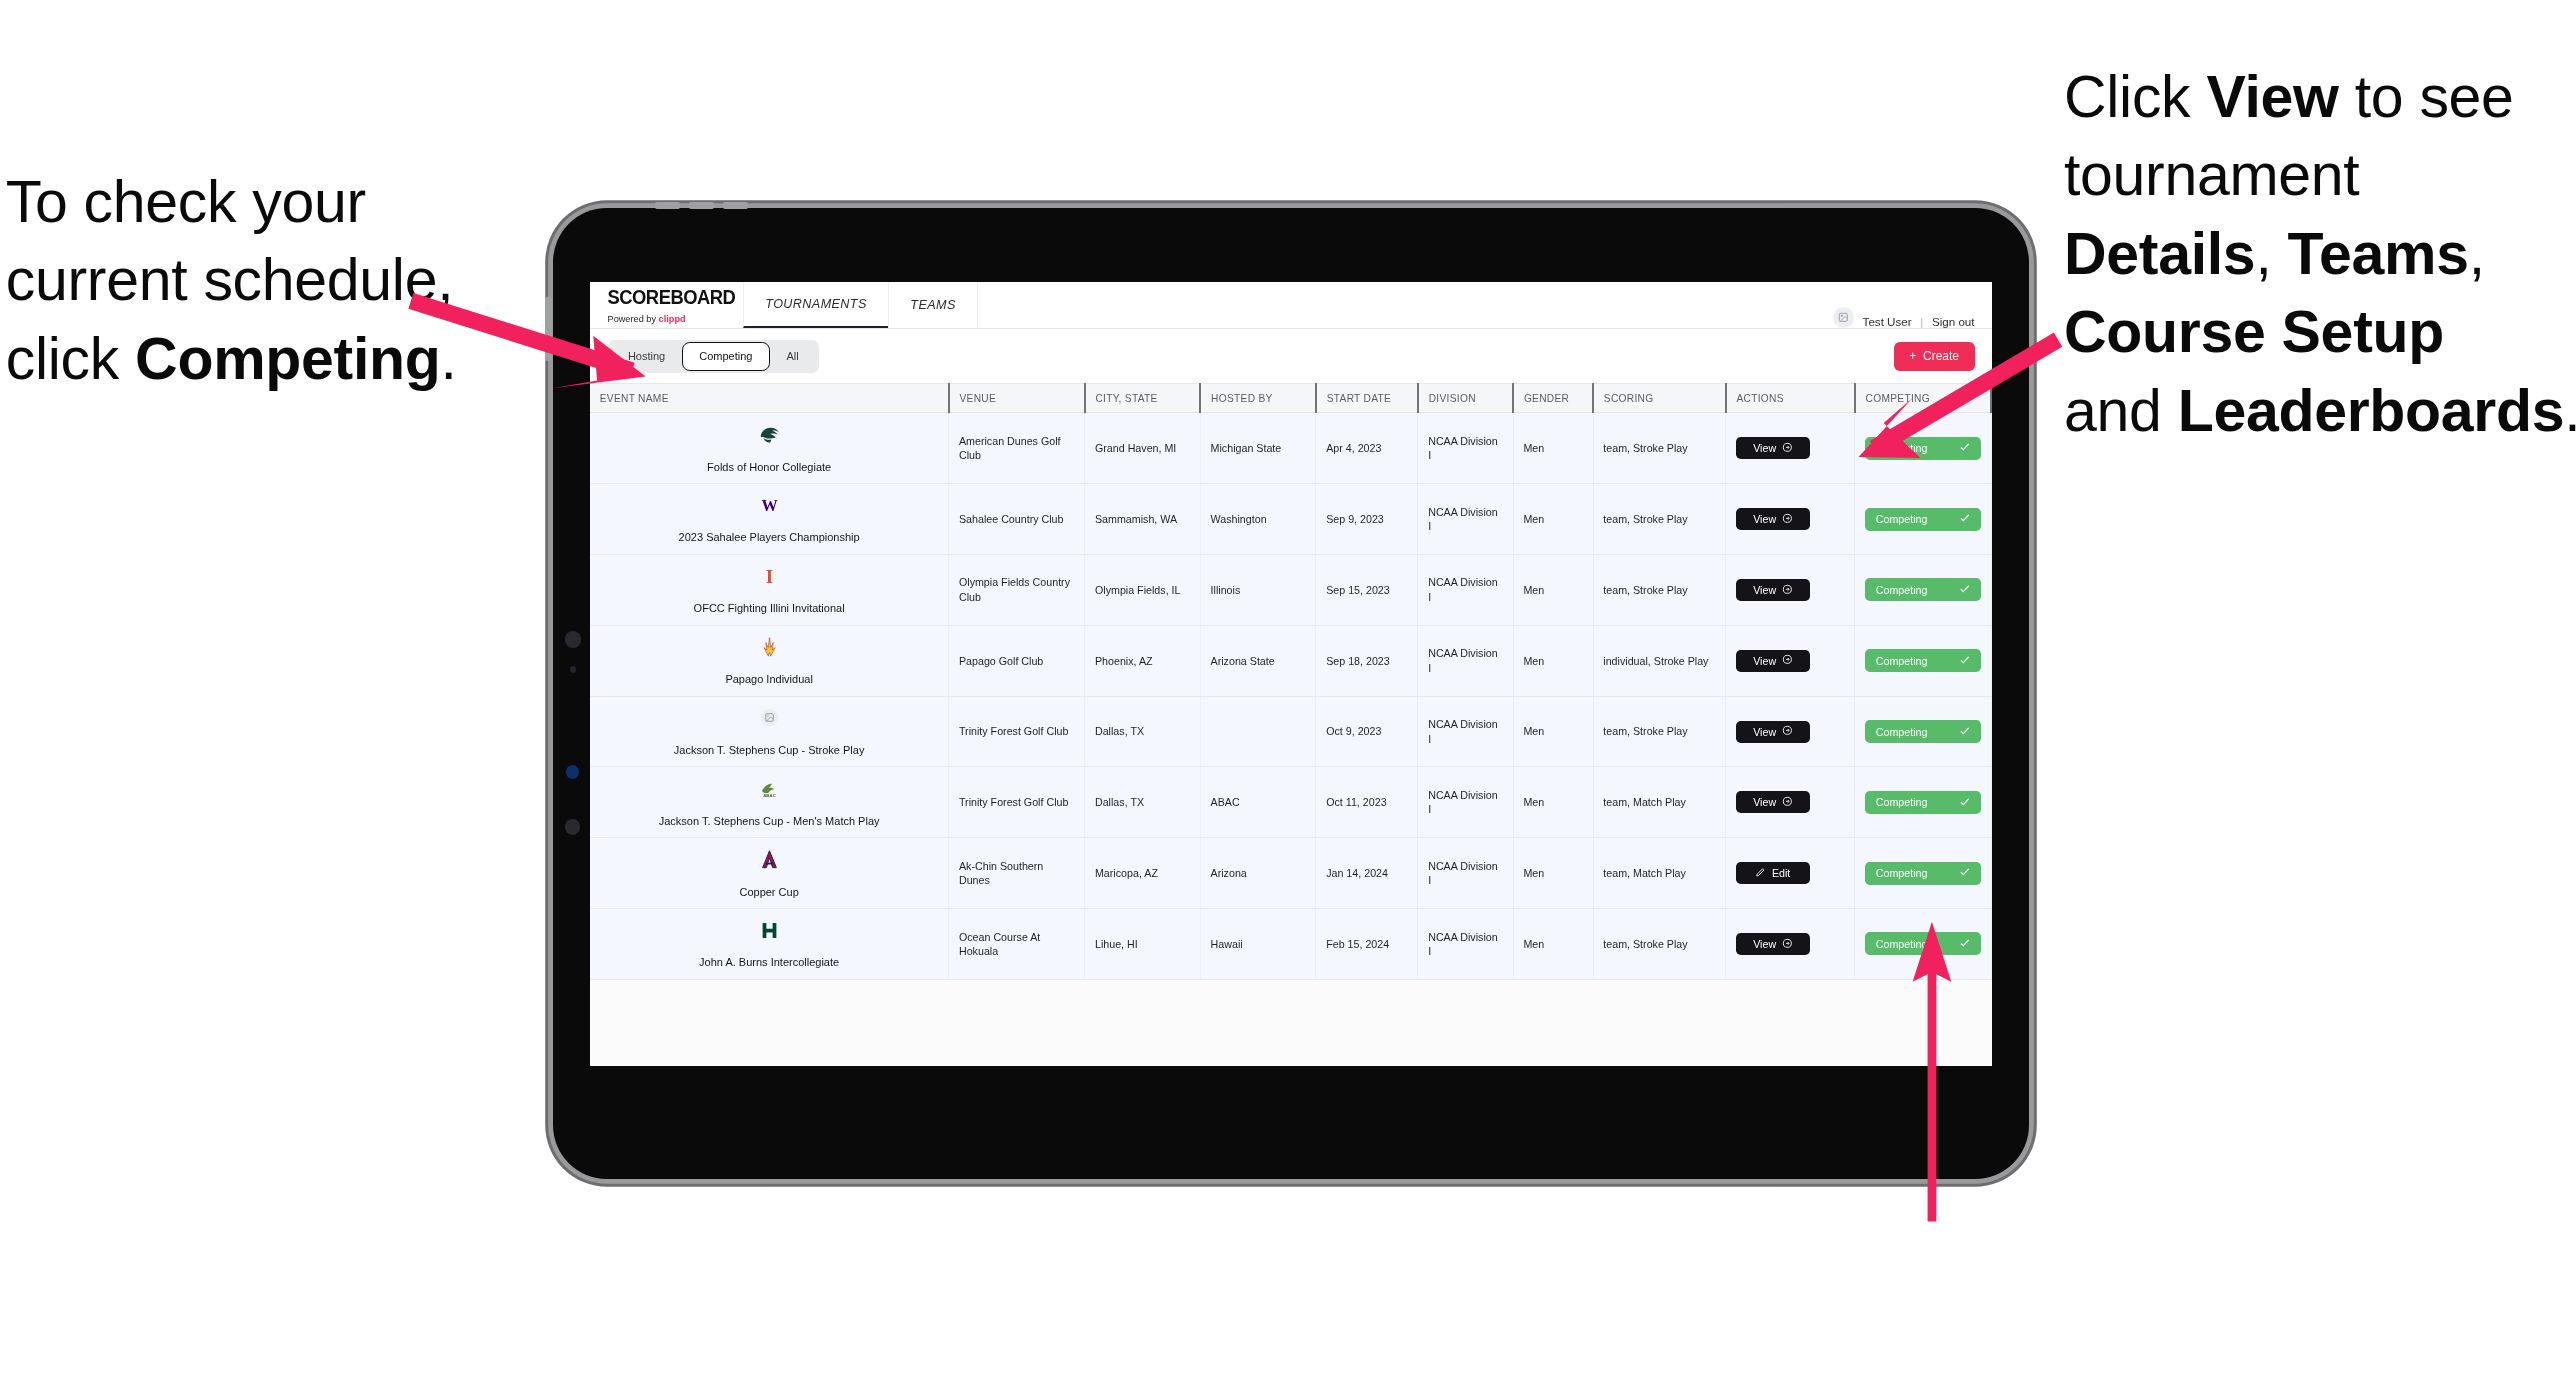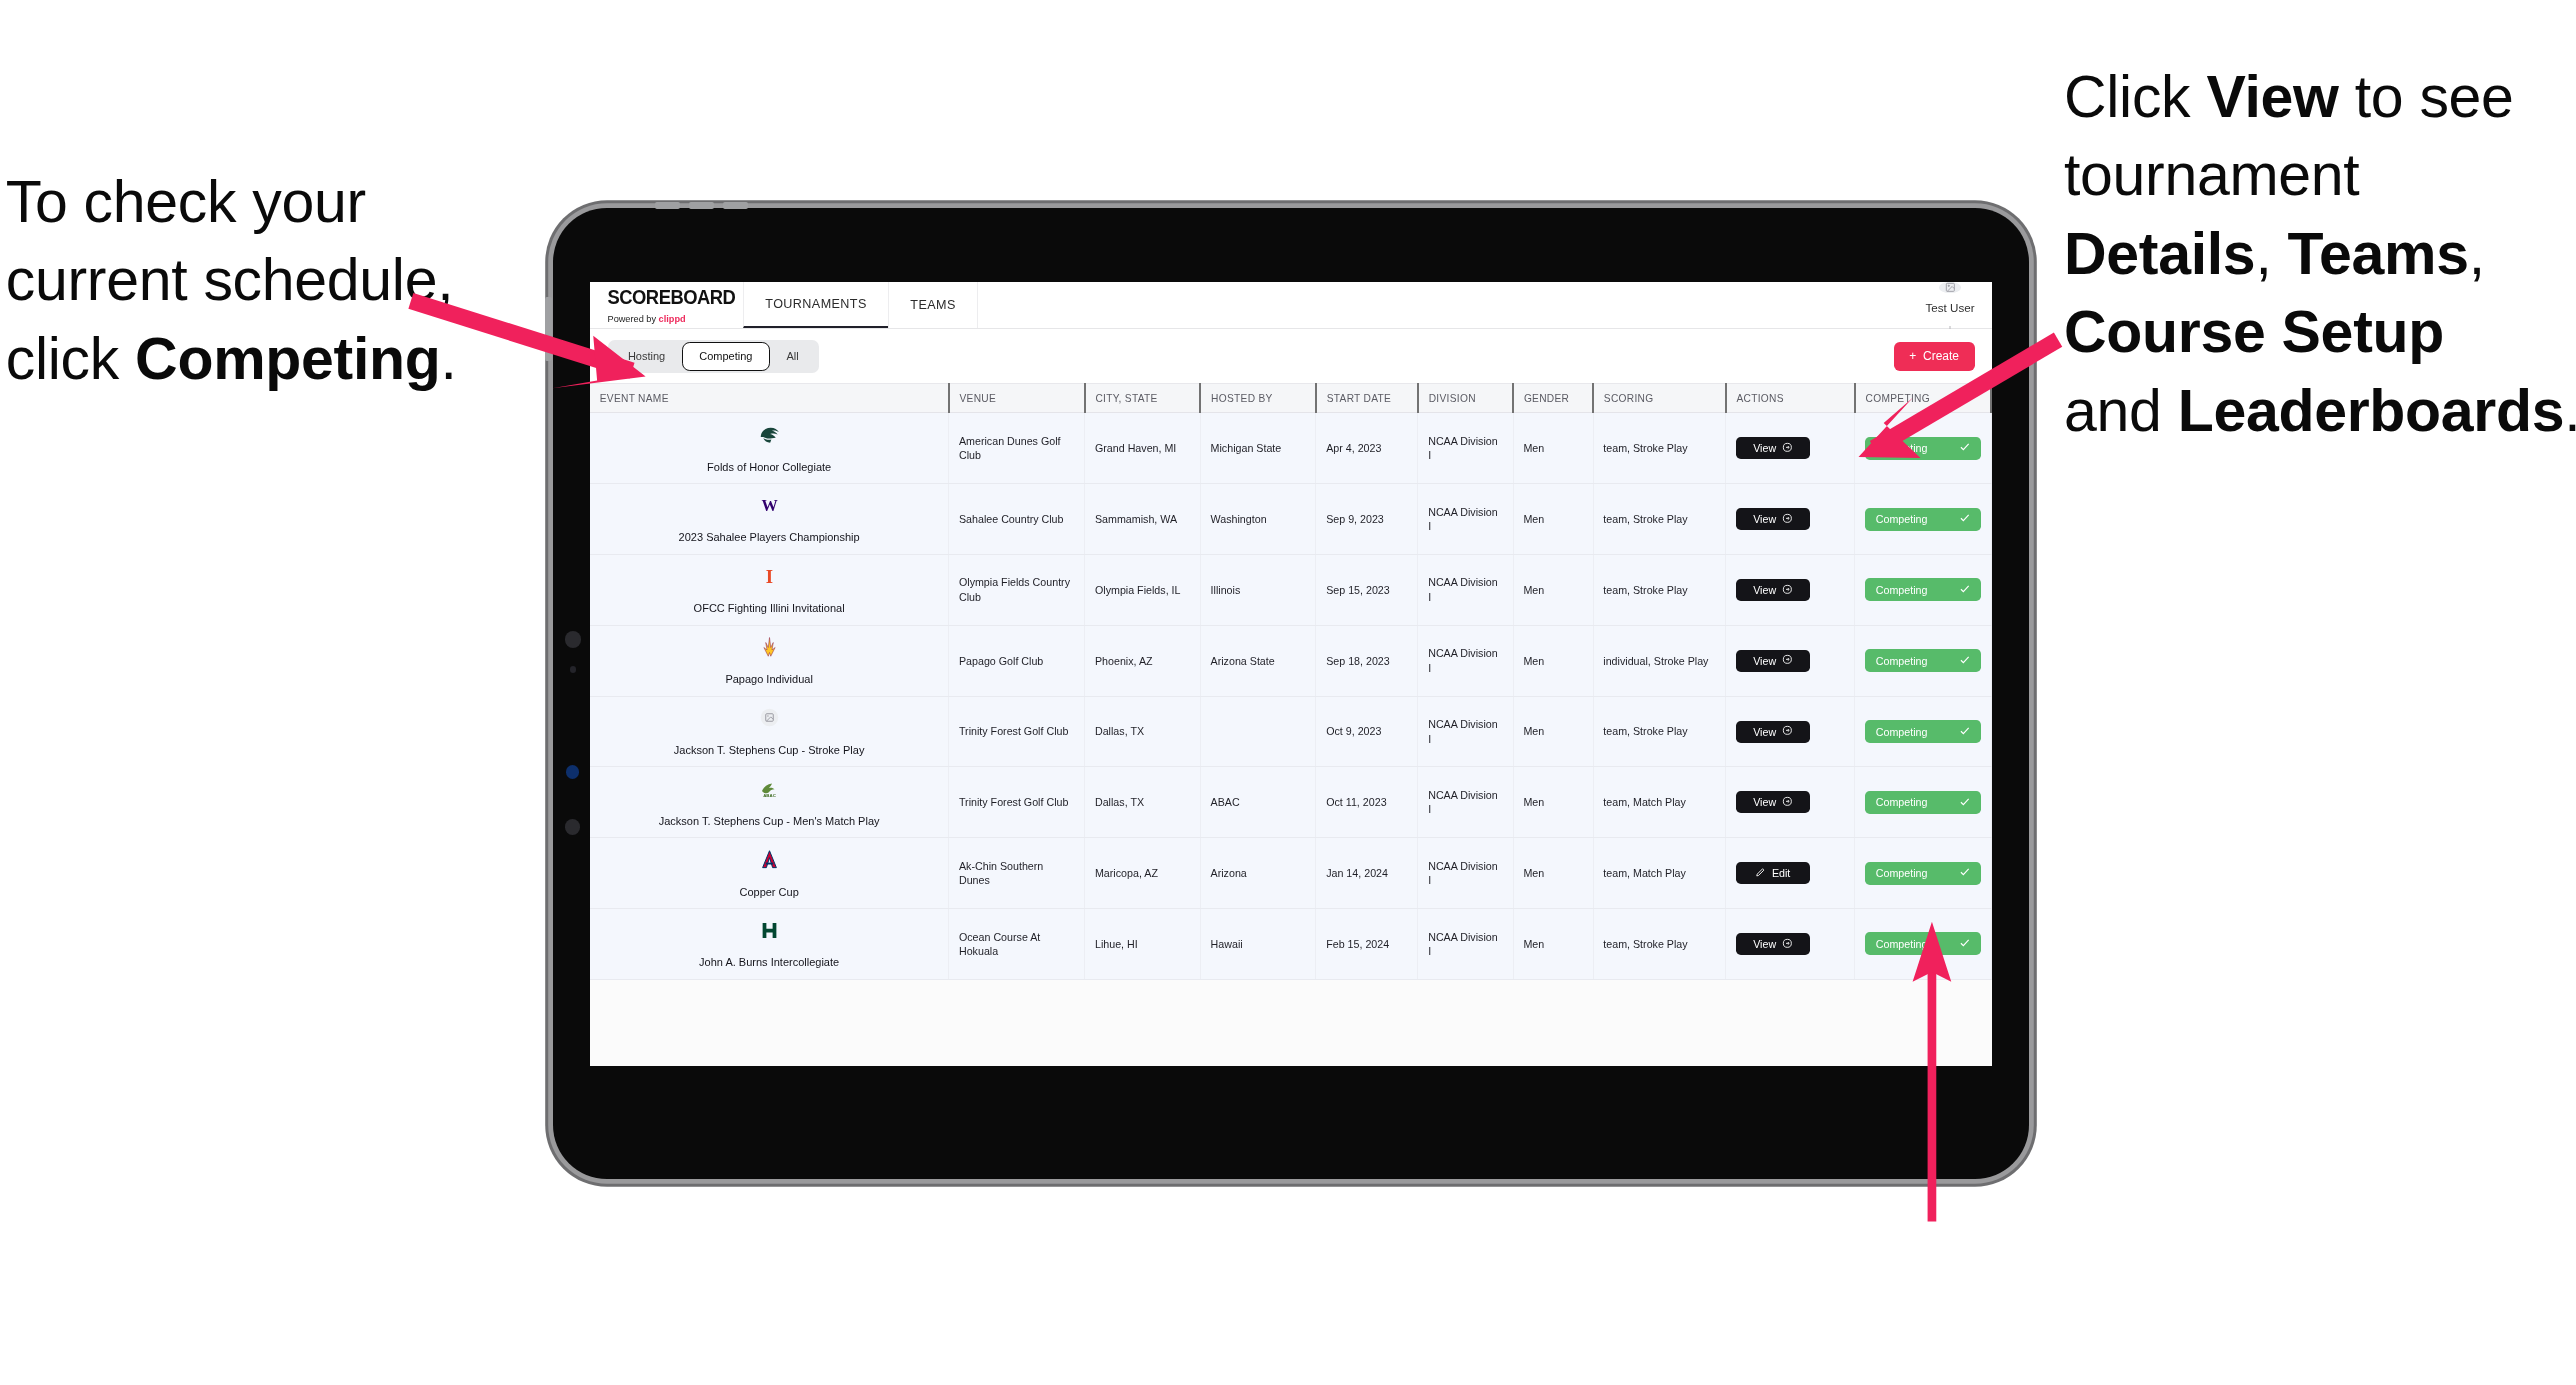--- a/index.html
+++ b/index.html
@@ -61,27 +61,28 @@
   }
   .brand-sub { font-size: 9.2px; color: #222; margin-top: 9px; line-height:1; }
   .brand-sub .pink { color: #ee2a5c; font-weight: 700; }
 
   .navtabs { display: flex; align-items: stretch; }
   .navtab {
     padding: 0 21.3px; display: flex; align-items: center;
     font-size: 12.6px; color: #2b2b2b; letter-spacing: 0.4px;
     border-left: 1px solid #ededef;
     cursor: pointer;
+    font-style: italic;
   }
   .navtab:last-child { border-right: 1px solid #ededef; }
   .navtab.active { border-bottom: 2.9px solid #20202a; font-weight: 400; }
 
   .header-right {
-    margin-left: auto; display: flex; align-items: center; gap: 8.7px;
-    padding-right: 17.5px; font-size: 11.6px; color: #2e2e2e; flex-direction: column;
+    margin-left: auto; display: flex; align-items: flex-end; gap: 8.7px;
+    padding-right: 17.5px; font-size: 11.6px; color: #2e2e2e;
   }
   .avatar {
     width: 21.3px; height: 21.3px; border-radius: 50%; background: #eceef1;
     display: flex; align-items: center; justify-content: center;
   }
   .header-right .sep { color: #b5b5ba; }
   .header-right a { color:#2e2e2e; text-decoration:none; cursor:pointer; }
 
   
   .filterbar {

